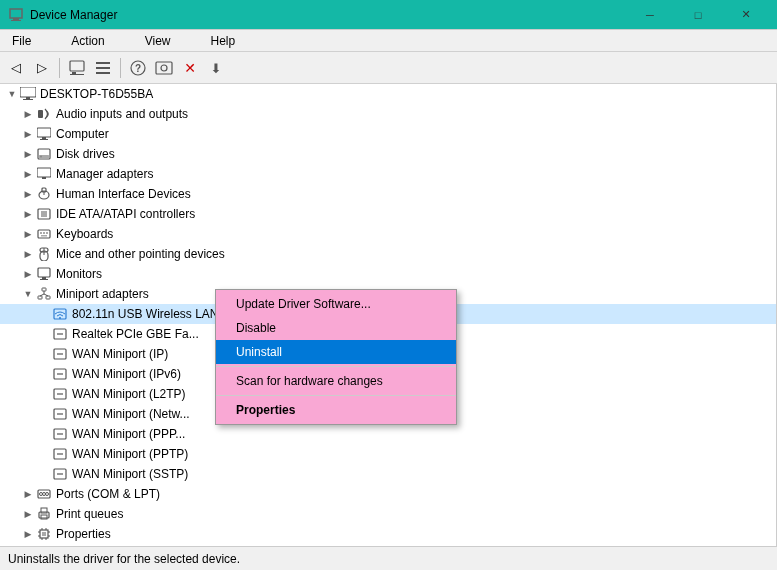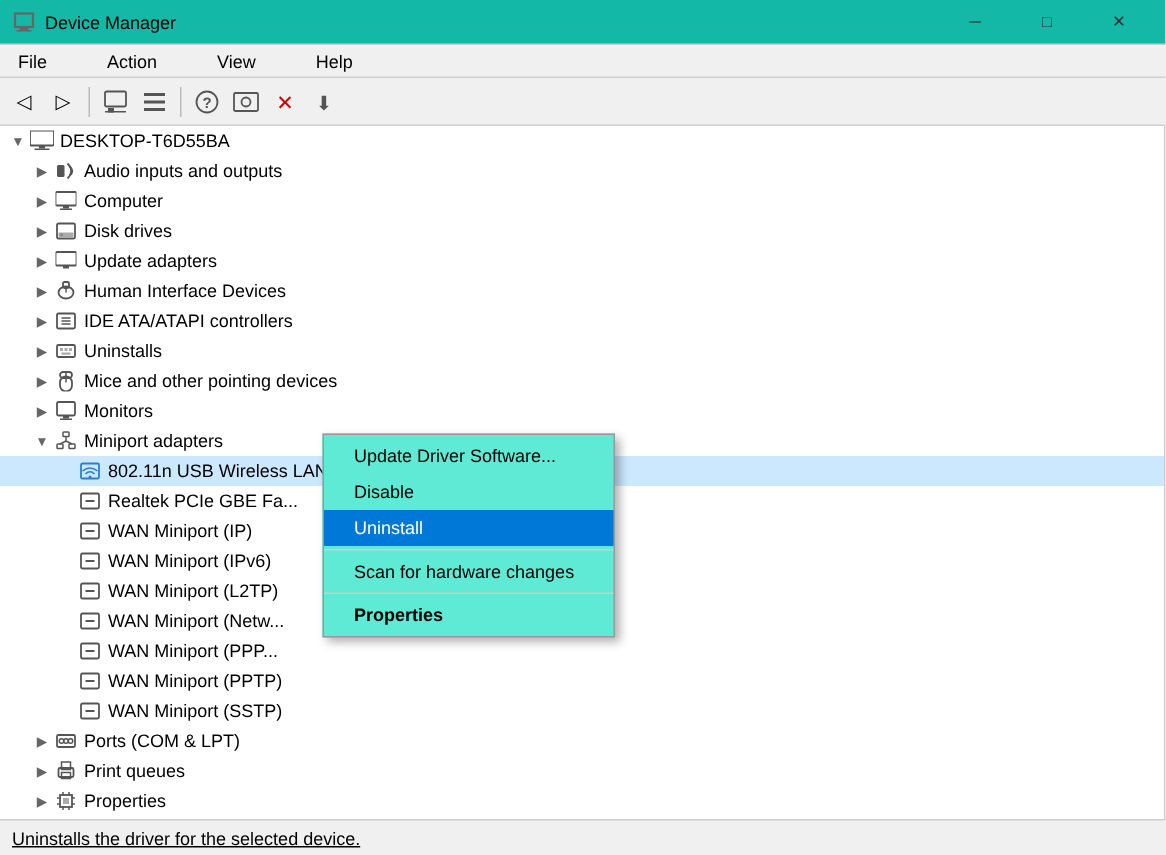--- a/index.html
+++ b/index.html
@@ -157,25 +157,25 @@
 
     .indent-0 { padding-left: 4px; }
     .indent-1 { padding-left: 20px; }
     .indent-2 { padding-left: 36px; }
 
     
     .context-menu {
       position: absolute;
       left: 215px;
       top: 205px;
-      background: #5eead4;
+      background: #f9a8d4;
       border: 1px solid #999;
       box-shadow: 3px 3px 6px rgba(0,0,0,0.3);
       z-index: 100;
-      width: 195px;
+      width: 242px;
       padding: 2px 0;
     }
     .ctx-item {
       padding: 5px 20px;
       font-size: 12px;
       cursor: pointer;
       color: #000;
       white-space: nowrap;
     }
     .ctx-item.highlighted {
@@ -193,21 +193,20 @@
     .status-bar {
       background: #f0f0f0;
       height: 24px;
       display: flex;
       align-items: center;
       padding: 0 8px;
       border-top: 1px solid #ccc;
       flex-shrink: 0;
       font-size: 12px;
       color: #000;
-      text-decoration: underline;
     }
   </style>
 </head>
 <body>
 
 <div class="title-bar">
   <div class="title-bar-icon">
     <svg width="16" height="16" viewBox="0 0 16 16">
       <rect x="2" y="2" width="12" height="9" fill="none" stroke="#666" stroke-width="1.5"></rect>
       <rect x="5" y="11" width="6" height="2" fill="#666"></rect>
@@ -324,21 +323,21 @@
     </div>
 
     <div class="tree-item indent-1">
       <div class="tree-expand">▶</div>
       <div class="tree-icon">
         <svg width="14" height="14" viewBox="0 0 14 14">
           <rect x="0" y="1" width="14" height="9" rx="1" fill="none" stroke="#555" stroke-width="1.2"></rect>
           <rect x="5" y="10" width="4" height="2" fill="#555"></rect>
         </svg>
       </div>
-      <span class="tree-label">Update adapters</span>
+      <span class="tree-label">Manager adapters</span>
     </div>
 
     <div class="tree-item indent-1">
       <div class="tree-expand">▶</div>
       <div class="tree-icon">
         <svg width="14" height="14" viewBox="0 0 14 14">
           <rect x="2" y="4" width="10" height="8" rx="5" fill="none" stroke="#555" stroke-width="1.2"></rect>
           <rect x="5" y="1" width="4" height="4" rx="1" fill="none" stroke="#555" stroke-width="1.2"></rect>
           <line x1="7" y1="4" x2="7" y2="8" stroke="#555" stroke-width="1"></line>
         </svg>
@@ -363,21 +362,21 @@
       <div class="tree-expand">▶</div>
       <div class="tree-icon">
         <svg width="14" height="14" viewBox="0 0 14 14">
           <rect x="1" y="3" width="12" height="8" rx="1" fill="none" stroke="#555" stroke-width="1.2"></rect>
           <rect x="3" y="5" width="2" height="2" fill="#aaa"></rect>
           <rect x="6" y="5" width="2" height="2" fill="#aaa"></rect>
           <rect x="9" y="5" width="2" height="2" fill="#aaa"></rect>
           <rect x="4" y="8" width="6" height="1.5" fill="#aaa"></rect>
         </svg>
       </div>
-      <span class="tree-label">Uninstalls</span>
+      <span class="tree-label">Keyboards</span>
     </div>
 
     <div class="tree-item indent-1">
       <div class="tree-expand">▶</div>
       <div class="tree-icon">
         <svg width="14" height="14" viewBox="0 0 14 14">
           <rect x="3" y="4" width="8" height="10" rx="4" fill="none" stroke="#555" stroke-width="1.2"></rect>
           <rect x="3" y="1" width="8" height="4" rx="2" fill="none" stroke="#555" stroke-width="1.2"></rect>
           <line x1="7" y1="1" x2="7" y2="8" stroke="#555" stroke-width="1"></line>
         </svg>

